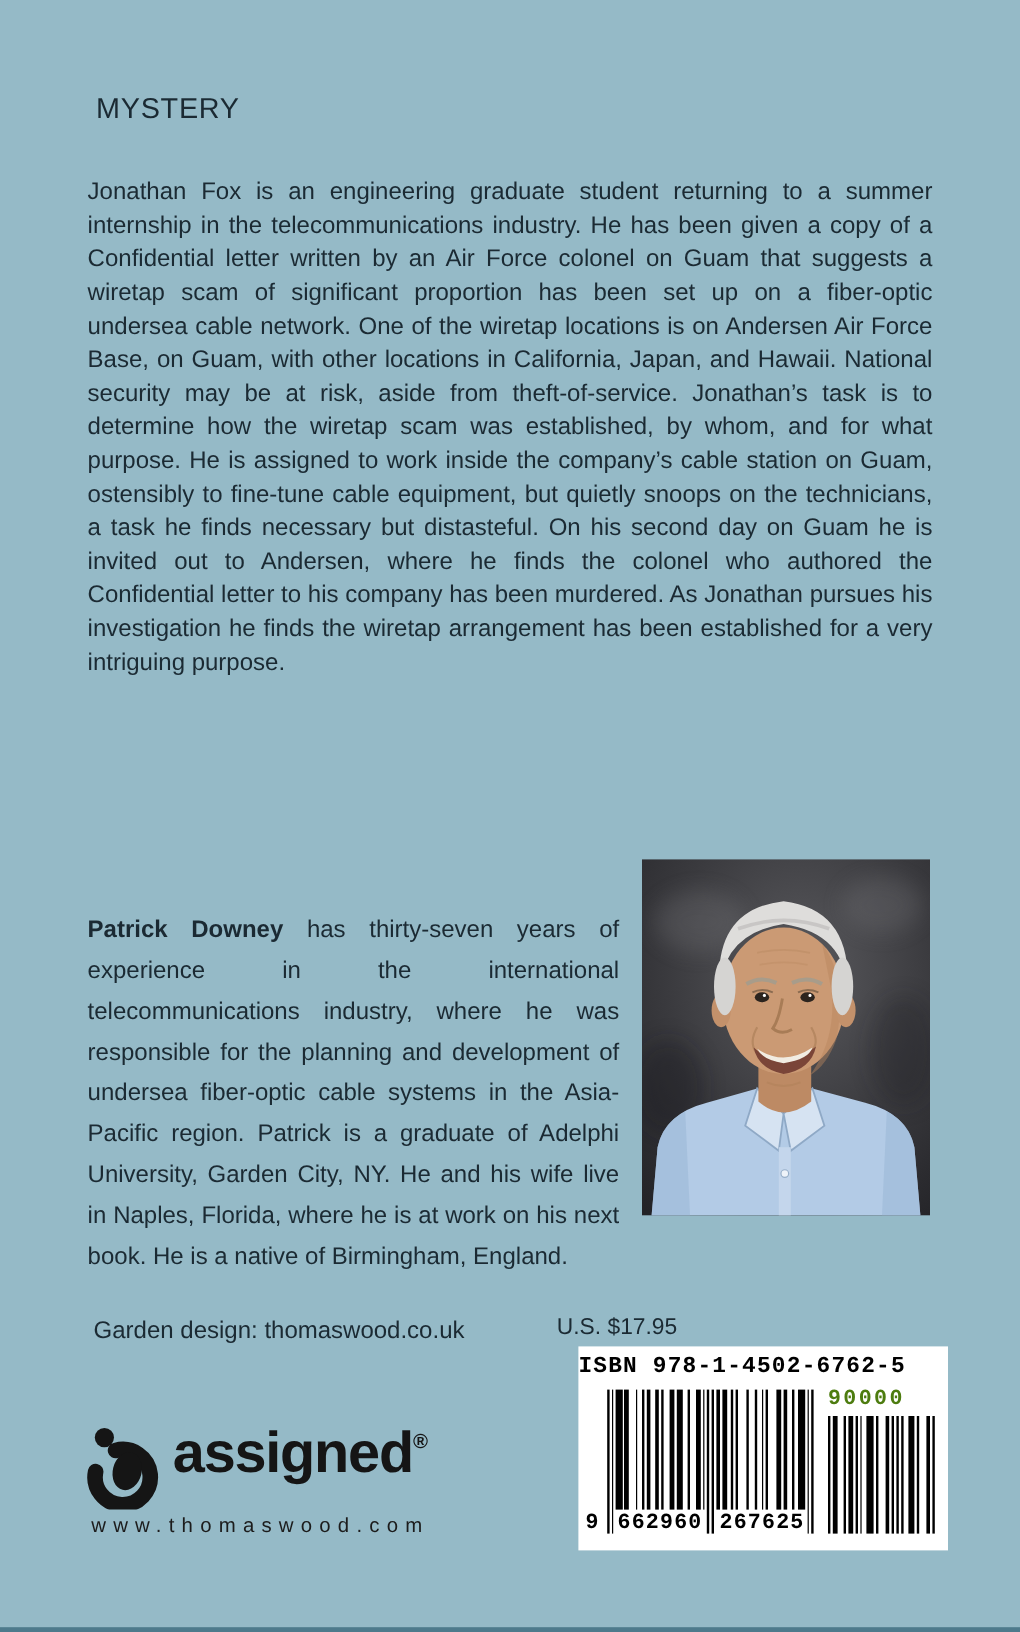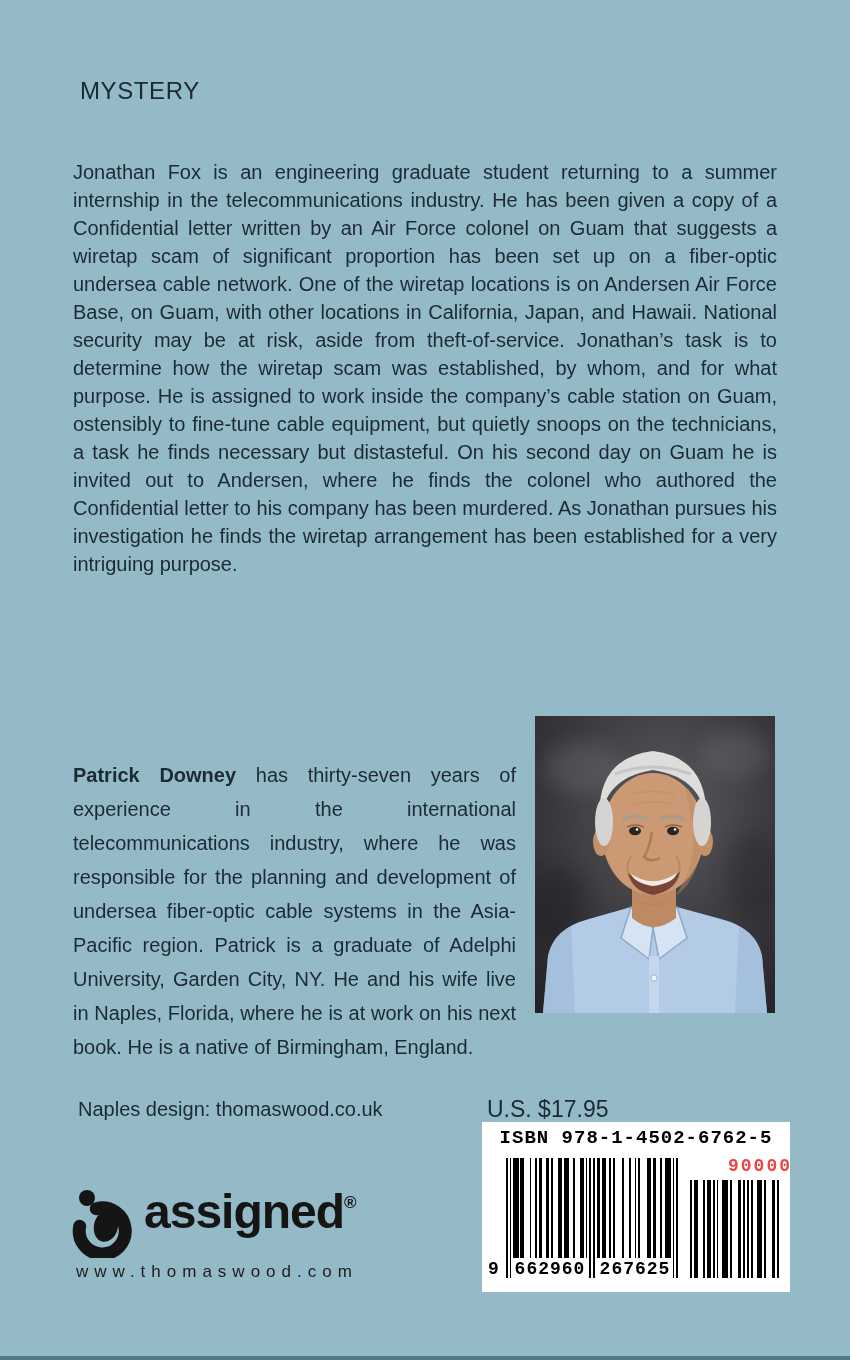--- a/index.html
+++ b/index.html
@@ -15,67 +15,66 @@
   .bottom-edge{
     position:absolute;left:0;bottom:0;width:100%;height:4px;
     background:#4e7a8c;
   }
   .genre{
     position:absolute;left:80px;top:66px;
     font-size:24px;letter-spacing:.6px;margin-top:11px;
   }
   .synopsis{
     position:absolute;left:73px;top:146px;width:704px;
-    font-size:20px;line-height:28px;text-align:justify;margin-top:12px;
+    font-size:20px;line-height:28px;text-align:justify;
   }
   .synopsis p{margin:0 0 27px 0;}
   .bio{
     position:absolute;left:73px;top:758px;width:443px;
     font-size:20px;line-height:34px;text-align:justify;
   }
   .bio .author-name{font-weight:bold;}
   .photo{
     position:absolute;left:535px;top:716px;width:240px;height:297px;
     display:block;
   }
   .cover-credit{
     position:absolute;left:78px;top:1098px;
     font-size:20px;
   }
   .price{
-    position:absolute;left:487px;top:1096px;
-    font-size:23px;
+    position:absolute;left:464px;top:1096px;
+    font-size:19px;
   }
   .barcode-box{
     position:absolute;left:482px;top:1122px;width:308px;height:170px;
     background:#ffffff;
   }
   .isbn-line{
     position:absolute;left:0;top:5px;width:100%;
-    text-align:center;
     font-family:"Liberation Mono",monospace;
     font-weight:bold;font-size:19px;letter-spacing:1px;
     color:#000;
   }
   .barcode-main{position:absolute;left:24px;top:36px;width:172px;height:122px;}
   .barcode-addon{position:absolute;left:208px;top:36px;width:90px;height:122px;}
   .barcode-main .bar,.barcode-addon .bar{position:absolute;top:0;background:#000;}
   .bc-digit{
     position:absolute;top:100px;
     font-family:"Liberation Mono",monospace;font-weight:bold;
     font-size:18px;line-height:22px;color:#000;text-align:center;
     background:transparent;
   }
   .bc-digit.first{left:-18px;width:14px;text-align:left;}
   .bc-digit.g1{left:5px;width:78px;letter-spacing:1px;}
   .bc-digit.g2{left:90px;width:78px;letter-spacing:1px;}
   .addon-text{
-    position:absolute;left:12px;top:-2px;width:100%;
+    position:absolute;left:0;top:-2px;width:100%;
     font-family:"Liberation Mono",monospace;font-weight:bold;
-    font-size:18px;color:#ef4444;text-align:right;letter-spacing:2px;
+    font-size:18px;color:#4d7c0f;text-align:left;letter-spacing:2px;
   }
   .addon-bars{position:absolute;left:0;top:22px;width:90px;height:100px;}
   .logo{position:absolute;left:68px;top:1186px;}
   .logo-icon{position:absolute;left:0;top:2px;width:68px;height:70px;}
   .logo-text{
     position:absolute;left:76px;top:-2px;
     font-size:48px;font-weight:bold;letter-spacing:-1px;color:#151515;
     white-space:nowrap;
   }
   .logo-text sup{font-size:17px;font-weight:bold;vertical-align:20px;}
@@ -156,21 +155,21 @@
     <path d="M 117 116 Q 114 134 109 141 Q 116 147 125 142" stroke="#a87c56" stroke-width="2.4" fill="none"></path>
 
     <path d="M 96 140 Q 89 152 95 161" stroke="#ab7e58" stroke-width="1.8" fill="none" opacity="0.65"></path>
     <path d="M 141 140 Q 148 152 142 159" stroke="#ab7e58" stroke-width="1.8" fill="none" opacity="0.65"></path>
 
     <path d="M 93 157 Q 118 179 145 156 Q 141 175 118 179 Q 97 175 93 157 Z" fill="#7a4538"></path>
     <path d="M 96 158 Q 118 173 142 157 Q 139 167 118 170 Q 100 167 96 158 Z" fill="#f1ece2"></path>
     <path d="M 104 186 Q 118 192 132 186" stroke="#b08058" stroke-width="1.6" fill="none" opacity="0.5"></path>
   </svg>
 
-  <div class="cover-credit">Naples design: thomaswood.co.uk</div>
+  <div class="cover-credit">Garden design: thomaswood.co.uk</div>
 
   <div class="price">U.S. $17.95</div>
 
   <div class="barcode-box">
     <div class="isbn-line">ISBN 978-1-4502-6762-5</div>
     <div class="barcode-main" id="barcode-main">
       <div class="bc-digit first">9</div>
       <div class="bc-digit g1">662960</div>
       <div class="bc-digit g2">267625</div>
     <div class="bar" style="left: 0px; width: 1.81px; height: 120px;"></div>

